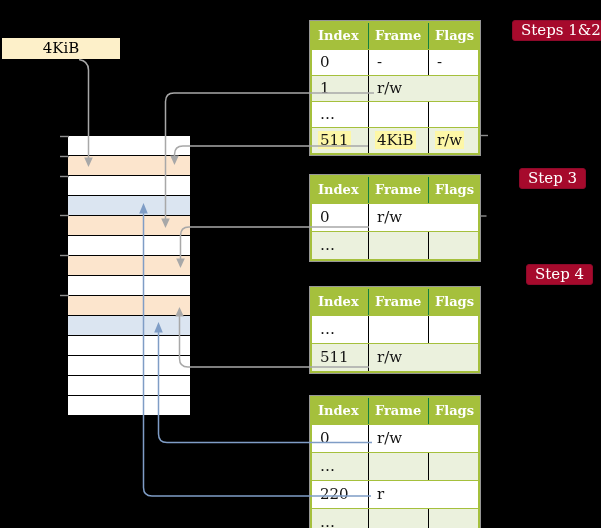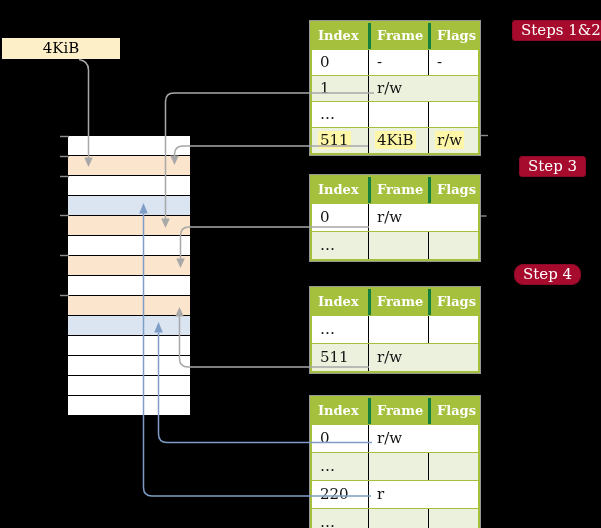--- a/index.html
+++ b/index.html
@@ -26,22 +26,22 @@
     background:var(--cr3-box-bg);color:#000;font-size:15px;line-height:21px;text-align:center;
   }
   
   .badge{
     position:absolute;height:19px;line-height:19px;padding:0 8px;border-radius:3px;
     background:var(--badge-bg);border:1px solid var(--badge-border);
     color:#fff;font-size:15px;white-space:nowrap;
   }
   #badge-step0{left:189px;top:38px;}
   #badge-steps12{left:512px;top:20px;}
-  #badge-step3{left:519px;top:156px;}
-  #badge-step4{left:514px;top:264px;border-radius:9px;}
+  #badge-step3{left:519px;top:168px;}
+  #badge-step4{left:526px;top:264px;}
   
   .memcol{
     position:absolute;left:68px;top:136px;width:122px;height:279px;
     display:flex;flex-direction:column;gap:1px;
   }
   .memrow{flex:0 0 19px;background:#fff;}
   
   .ptable{
     position:absolute;left:310px;width:170px;box-sizing:border-box;
     border:2px solid var(--table-header-bg);
@@ -49,21 +49,21 @@
     background:var(--table-row-bg);
   }
   #ptable-1{top:21px;}
   #ptable-2{top:175px;}
   #ptable-3{top:287px;}
   #ptable-4{top:396px;}
   .thead{display:grid;grid-template-columns:56px 60px 50px;background:var(--table-header-bg);}
   .th{
     color:#fff;font-weight:bold;font-size:13px;height:26px;line-height:26px;padding-left:6px;
   }
-  .th + .th{border-left:3px solid #15803d;}
+  .th + .th{border-left:1px solid #15803d;}
   .trow{display:grid;grid-template-columns:56px 60px 50px;border-top:1px solid var(--table-header-bg);}
   .trow:first-of-type{border-top:none;}
   .trow.alt{background:var(--table-row-alt-bg);}
   .td{
     color:var(--cell-text);font-size:15px;height:27px;line-height:27px;padding-left:6px;
     overflow:hidden;white-space:nowrap;
   }
   #ptable-1 .td{height:25px;line-height:25px;}
   .td + .td{border-left:1px solid #000;}
   .td > span{padding:0 2px;}

